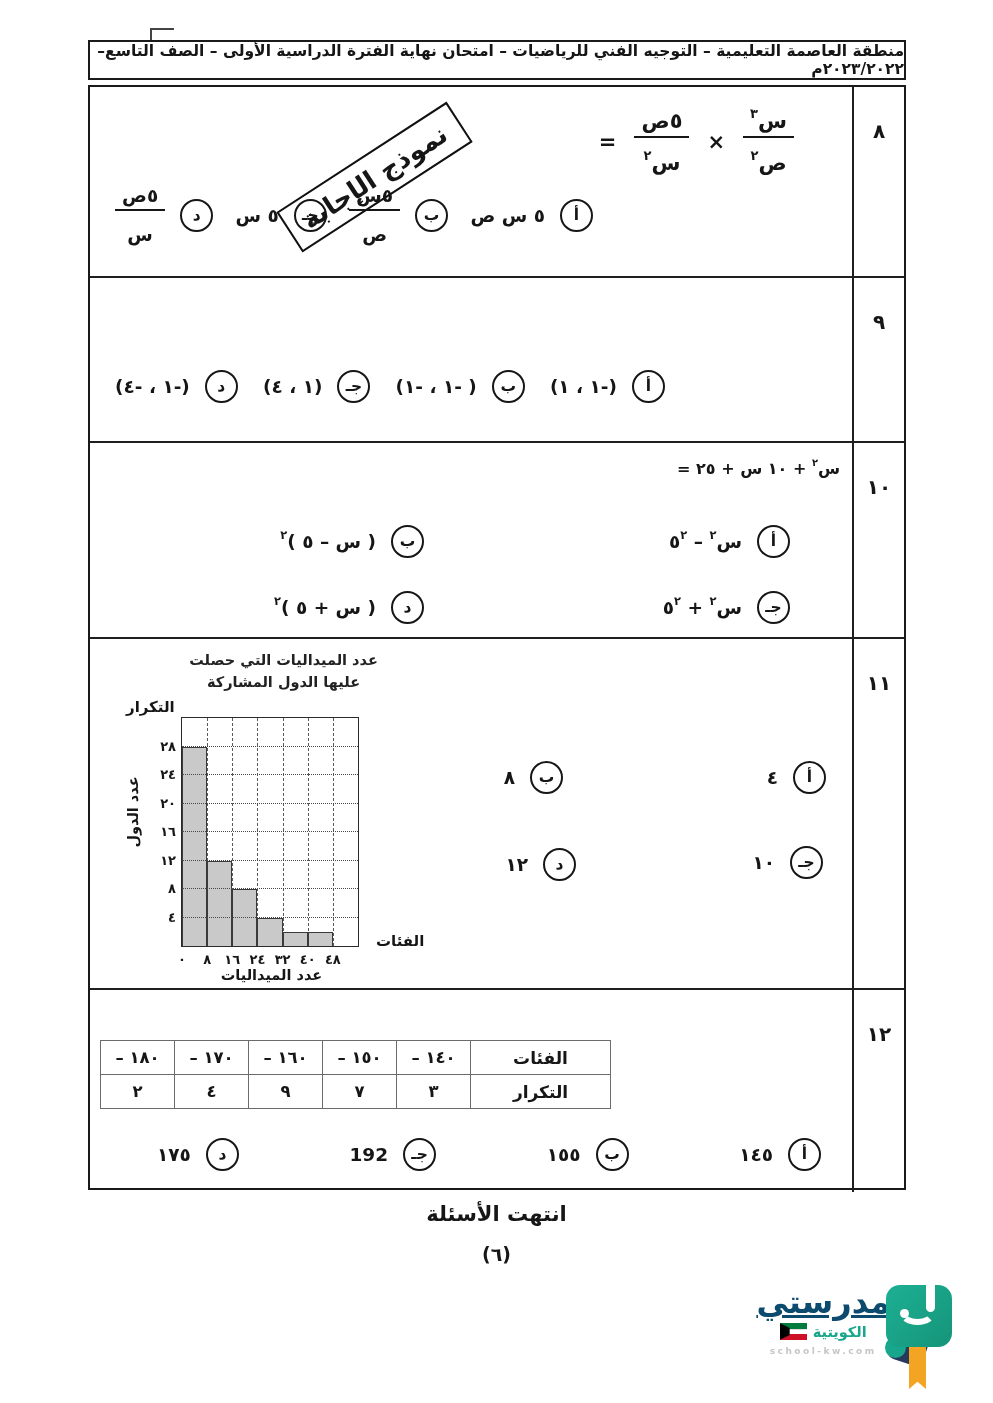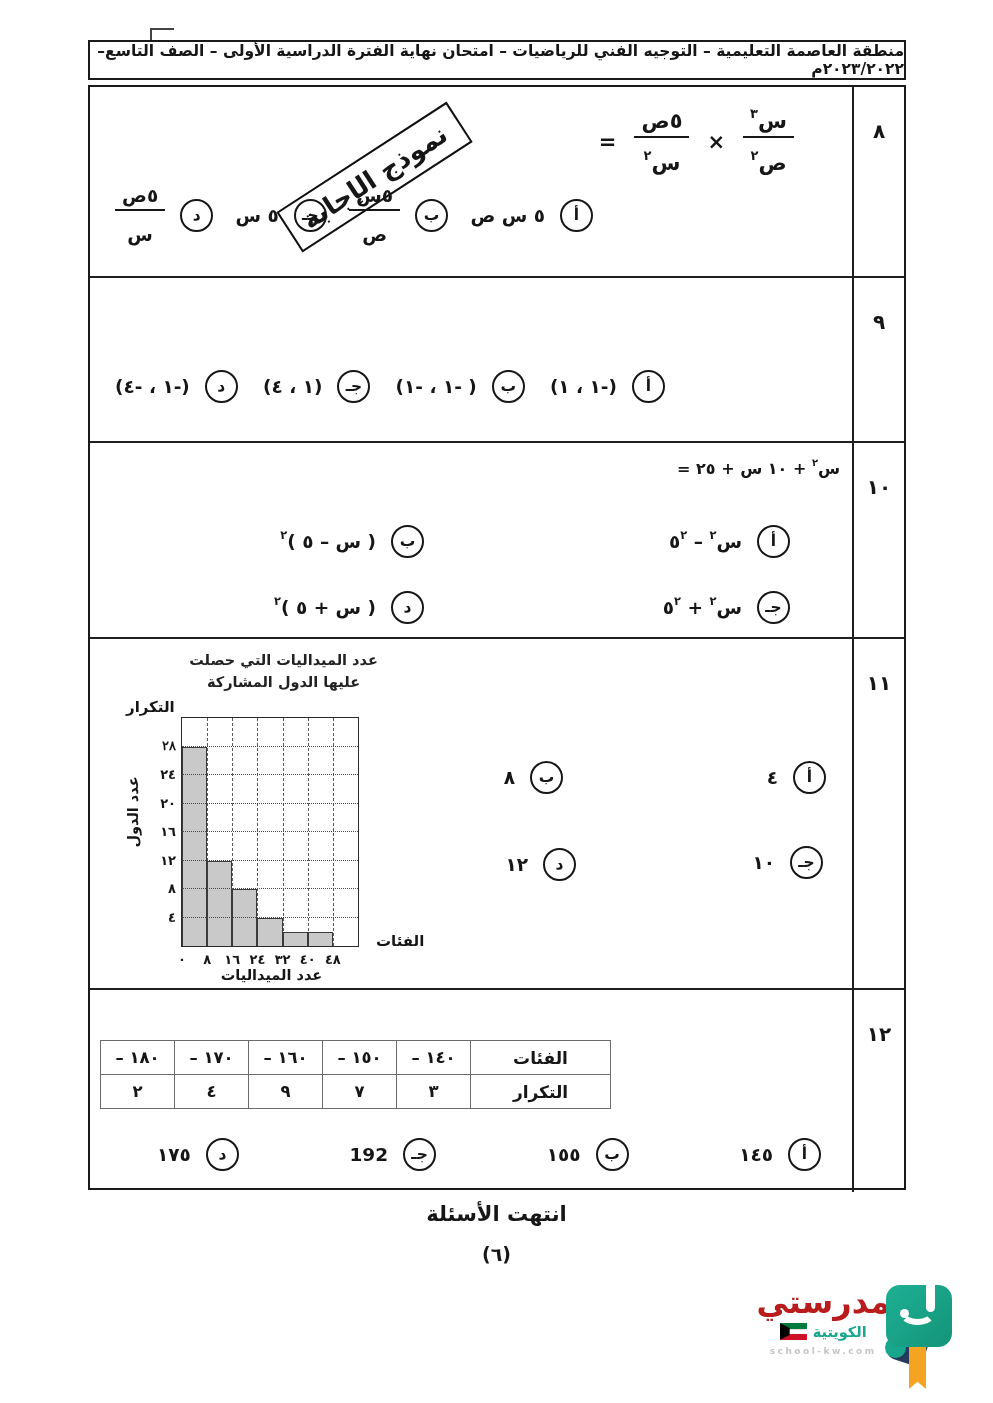--- a/index.html
+++ b/index.html
@@ -80,21 +80,21 @@
   .freq-table td.headcol { width: 140px; font-size: 17px; }
   .freq-table td.cell { width: 74px; }
 
   
   .end-note { position: absolute; left: 0; right: 0; top: 1202px; text-align: center; font-size: 21px; }
   .page-num { position: absolute; left: 0; right: 0; top: 1243px; text-align: center; font-size: 19px; }
 
   
   .logo { position: absolute; left: 755px; top: 1280px; width: 210px; height: 120px; }
   .logo-text { position: absolute; right: 75px; top: 6px; text-align: center; direction: rtl; }
-  .logo-title { font-size: 32px; color: #b91c1c; line-height: 1; }
+  .logo-title { font-size: 32px; color: #0c4a6e; line-height: 1; text-decoration: underline; }
   .logo-sub { display: flex; align-items: center; justify-content: center; gap: 6px; margin-top: 5px; }
   .logo-sub-text { color: #18a78d; font-size: 14.5px; }
   .flag { position: relative; width: 27px; height: 17px; display: inline-block; overflow: hidden; }
   .flag .g { position: absolute; top: 0; left: 0; right: 0; height: 33%; background: #007a3d; }
   .flag .w { position: absolute; top: 33%; left: 0; right: 0; height: 34%; background: #fff; border-top: .5px solid #ddd; }
   .flag .r { position: absolute; bottom: 0; left: 0; right: 0; height: 33%; background: #ce1126; }
   .flag .b { position: absolute; top: 0; bottom: 0; left: 0; width: 10px; background: #000;
     clip-path: polygon(0 0, 100% 30%, 100% 70%, 0 100%); }
   .logo-url { margin-top: 6px; color: #c6c6c6; font-size: 9px; letter-spacing: 2.5px;
     direction: ltr; font-family: "DejaVu Sans", sans-serif; }
@@ -248,21 +248,21 @@
             <div class="ytick" style="bottom: 21.8%;">٨</div>
             <div class="hline" style="bottom: 37.5%;"></div>
             <div class="ytick" style="bottom: 34.3%;">١٢</div>
             <div class="hline" style="bottom: 50%;"></div>
             <div class="ytick" style="bottom: 46.8%;">١٦</div>
             <div class="hline" style="bottom: 62.5%;"></div>
             <div class="ytick" style="bottom: 59.3%;">٢٠</div>
             <div class="hline" style="bottom: 75%;"></div>
             <div class="ytick" style="bottom: 71.8%;">٢٤</div>
             <div class="hline" style="bottom: 87.5%;"></div>
-            <div class="ytick" style="bottom: 84.3%; font-family: Liberation Serif, serif;">٢٨</div>
+            <div class="ytick" style="bottom: 84.3%;">٢٨</div>
             <div class="xtick" style="left: 0%;">٠</div>
             <div class="xtick" style="left: 14.2857%;">٨</div>
             <div class="xtick" style="left: 28.5714%;">١٦</div>
             <div class="xtick" style="left: 42.8571%;">٢٤</div>
             <div class="xtick" style="left: 57.1429%;">٣٢</div>
             <div class="xtick" style="left: 71.4286%;">٤٠</div>
             <div class="xtick" style="left: 85.7143%;">٤٨</div>
           </div>
         <div class="xlab-right">الفئات</div>
         <div class="xlab-bottom">عدد الميداليات</div>

